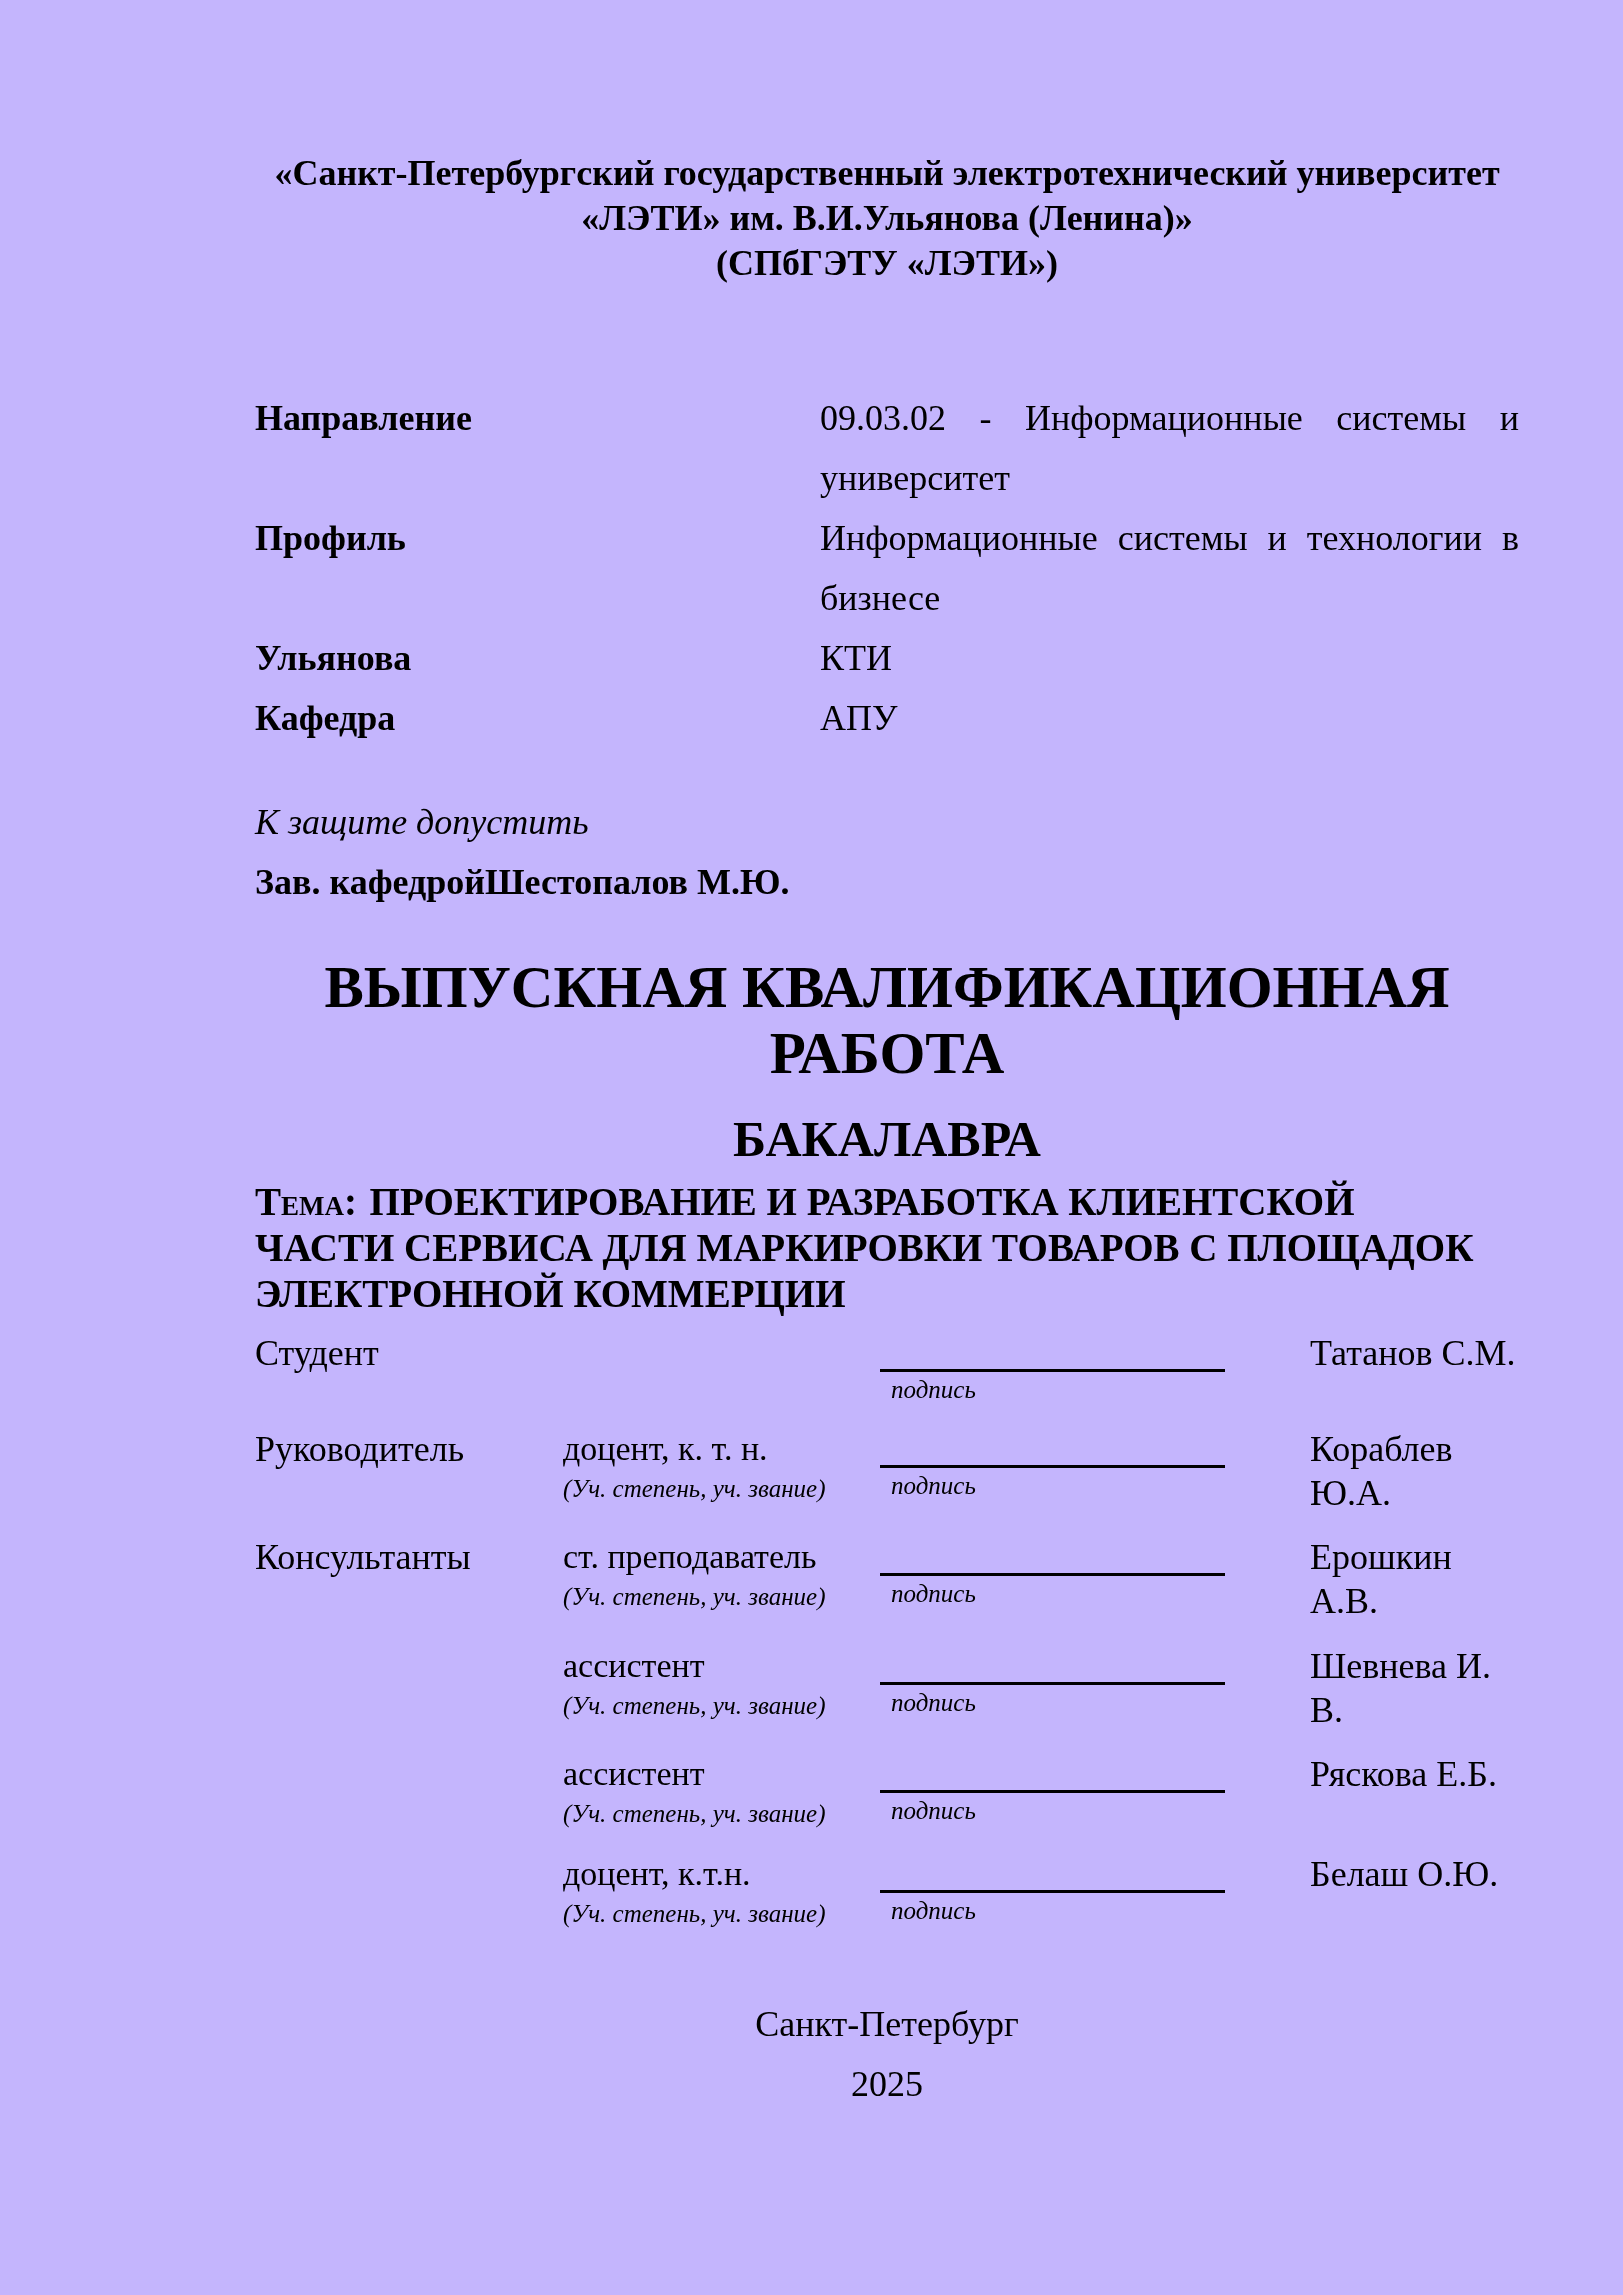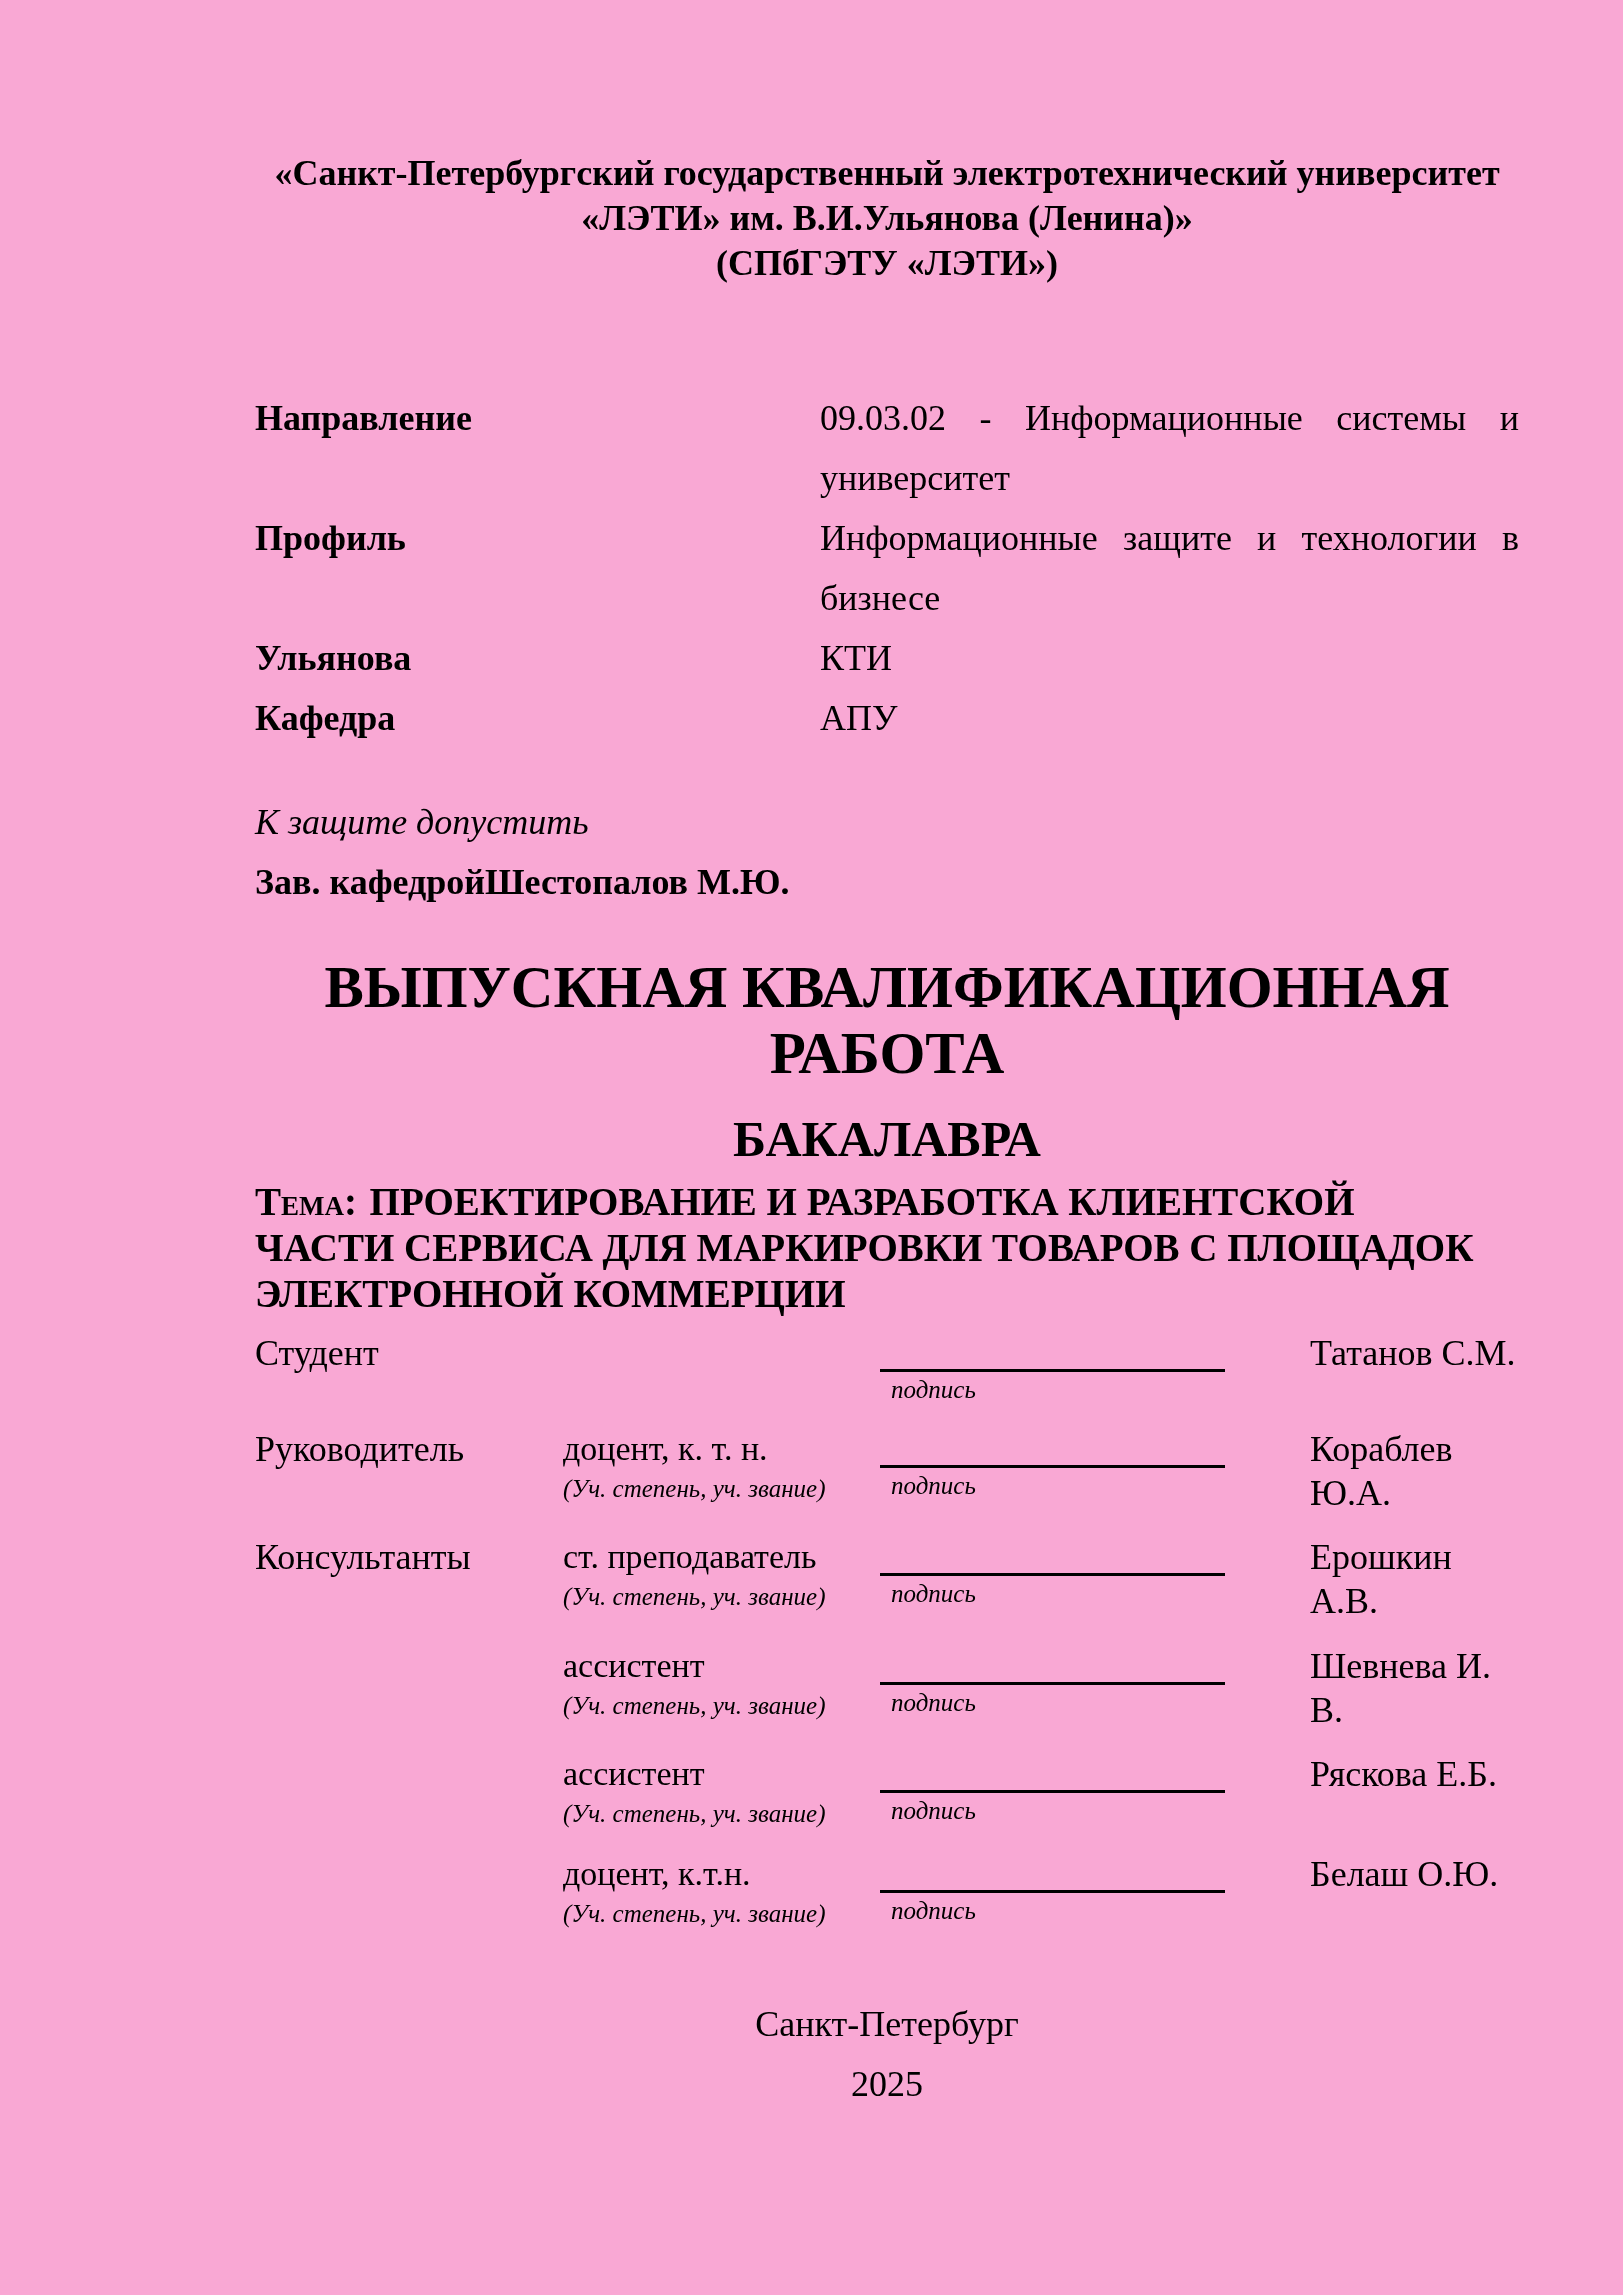--- a/index.html
+++ b/index.html
@@ -3,21 +3,21 @@
 <meta charset="utf-8">
 <title>Титульный лист ВКР</title>
 <style>
   * { margin: 0; padding: 0; box-sizing: border-box; }
   html, body { background: #ffffff; }
   .page {
     position: relative;
     width: 1623px;
     height: 2295px;
     margin: 0 auto;
-    background: #f9a8d4;
+    background: #c4b5fd;
     color: #000000;
     font-family: "Liberation Serif", "DejaVu Serif", serif;
     font-size: 36px;
     padding: 0 104px 0 255px;
     overflow: hidden;
   }
 
   
   .uni-header {
     margin-top: 151px;
@@ -152,21 +152,21 @@
       <div class="field-label">Направление</div>
       <div class="field-value">
         <div class="just">09.03.02 - Информационные системы и</div>
         <div>университет</div>
       </div>
     </div>
 
     <div class="field-row">
       <div class="field-label">Профиль</div>
       <div class="field-value">
-        <div class="just">Информационные защите и технологии в</div>
+        <div class="just">Информационные системы и технологии в</div>
         <div>бизнесе</div>
       </div>
     </div>
 
     <div class="field-row">
       <div class="field-label">Ульянова</div>
       <div class="field-value">КТИ</div>
     </div>
 
     <div class="field-row">

